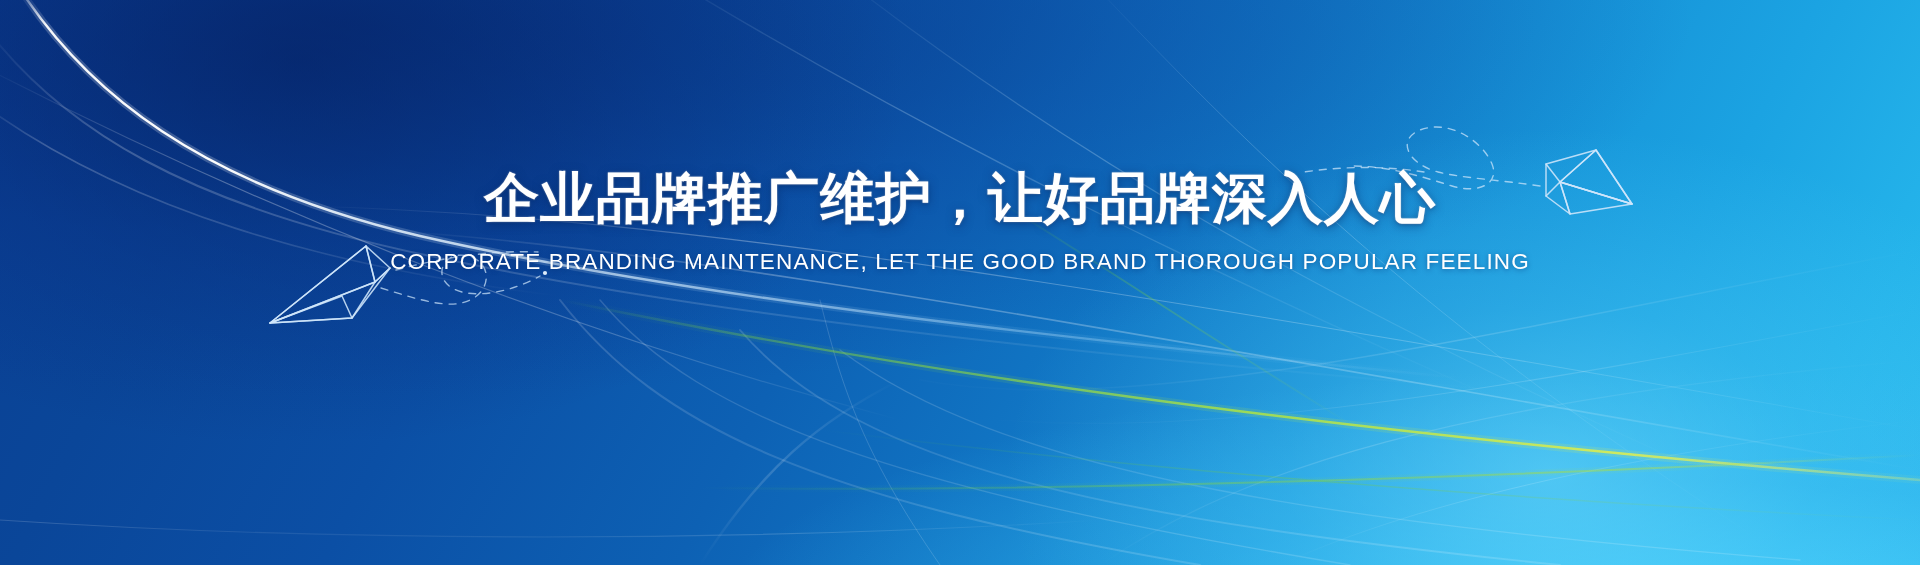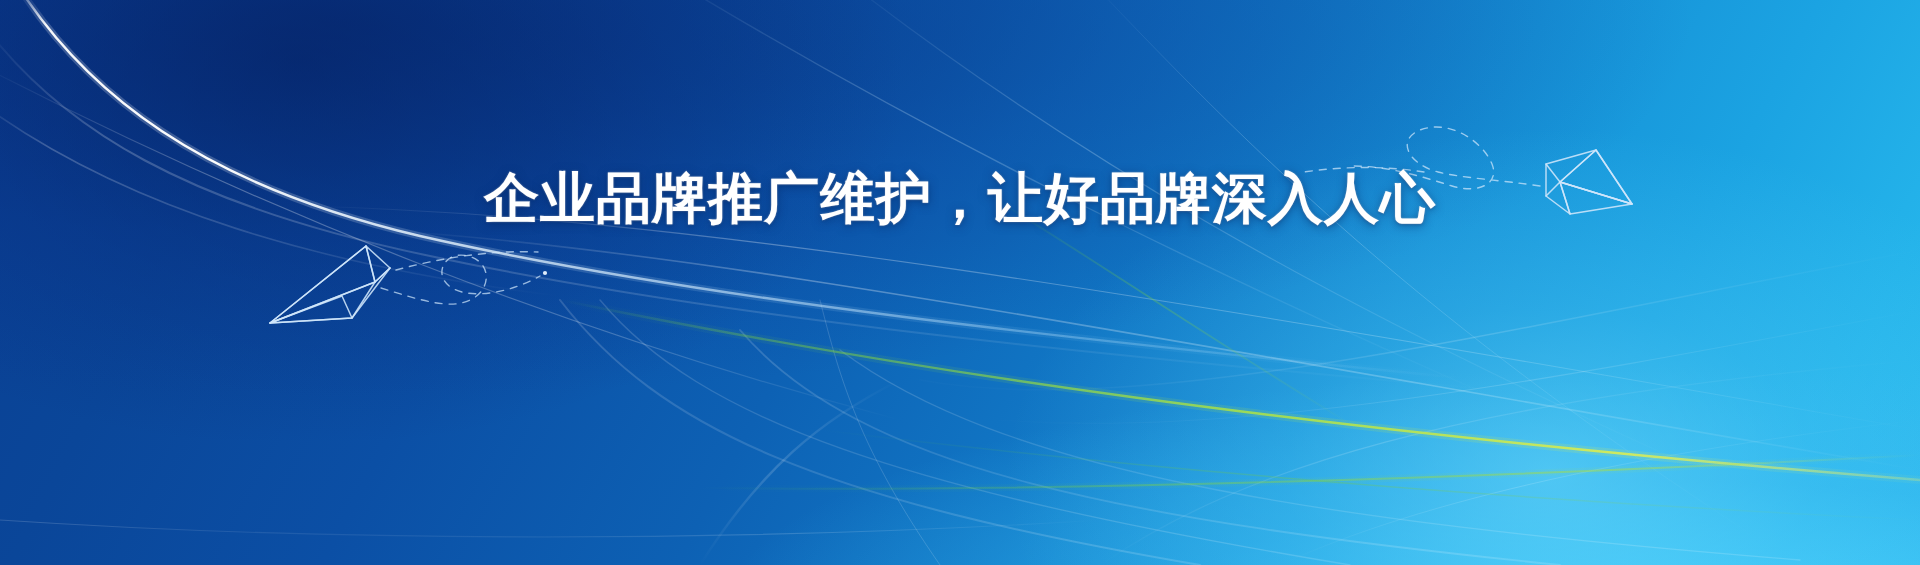--- a/index.html
+++ b/index.html
@@ -236,15 +236,16 @@
 
       <g stroke-dasharray="7 7" stroke-opacity="0.72" stroke-width="1.4">
         <path d="M 1540,186 C 1500,180 1462,178 1438,172 C 1408,164 1396,140 1420,130 C 1448,119 1482,140 1492,164 C 1500,184 1478,194 1452,186 C 1420,176 1388,166 1352,166"></path>
         <path d="M 1424,172 C 1386,166 1344,166 1304,172"></path>
       </g>
     </g>
   </svg>
 
   <div id="text-block">
     <h1 id="headline">企业品牌推广维护，让好品牌深入人心</h1>
+    <p id="subtitle">CORPORATE BRANDING MAINTENANCE, LET THE GOOD BRAND THOROUGH POPULAR FEELING</p>
   </div>
 
 </div>
 
 </body></html>

